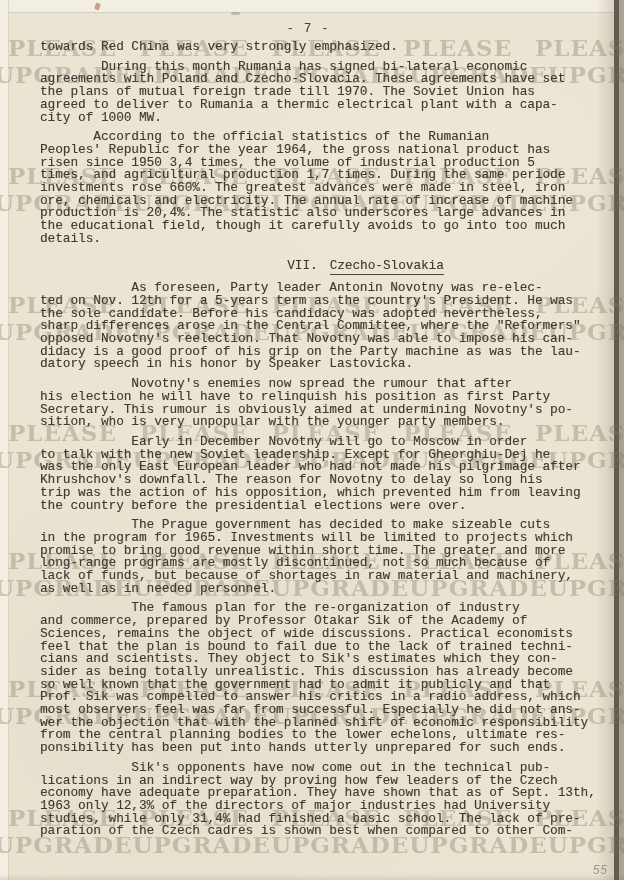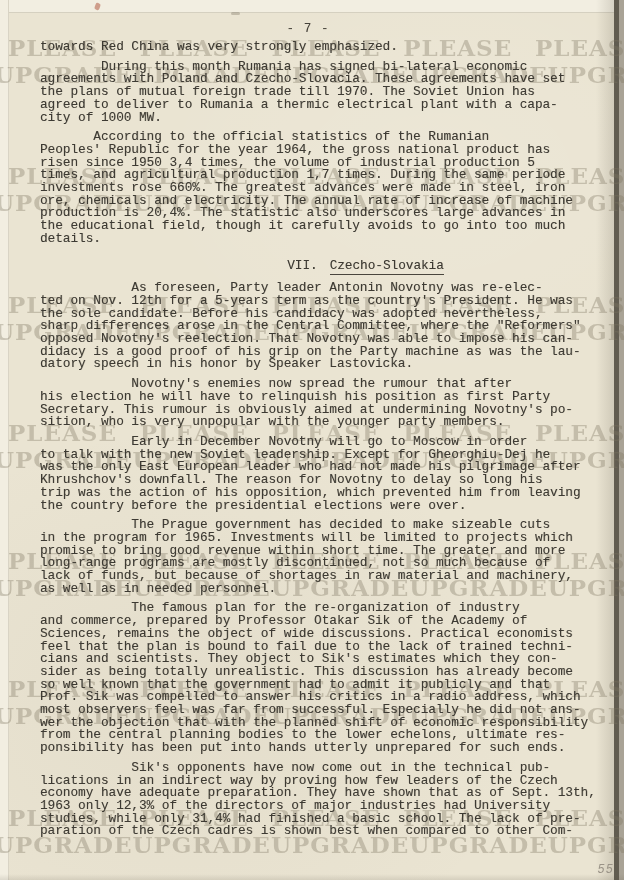--- a/index.html
+++ b/index.html
@@ -48,22 +48,22 @@
     white-space:pre;color:#3d3a33;text-shadow:0.4px 0.3px 0.3px rgba(70,64,52,0.35);
   }
   .para.first{margin-top:0;}
   .heading{
     margin:14px 0 10px 95px;font-size:12.7px;line-height:12.7px;
     color:#3d3a33;text-shadow:0.4px 0.3px 0.3px rgba(70,64,52,0.35);white-space:pre;text-align:center;
   }
   .heading .num{margin-right:12px;}
   .heading .underlined{border-bottom:1.2px solid #4a463e;padding-bottom:1.5px;}
   .corner-mark{
-    position:absolute;z-index:2;right:10px;bottom:3px;
-    font-family:Liberation Mono, monospace;font-style:italic;
+    position:absolute;z-index:2;right:16px;bottom:3px;
+    font-family:Liberation Sans, sans-serif;font-style:italic;
     font-size:12px;color:#9a9387;letter-spacing:1px;
   }
 </style>
 </head>
 <body>
 
 <div class="page">
 
   <div class="wm-layer" id="wm-layer">
       <div class="wm-unit" style="top: 34px;">

